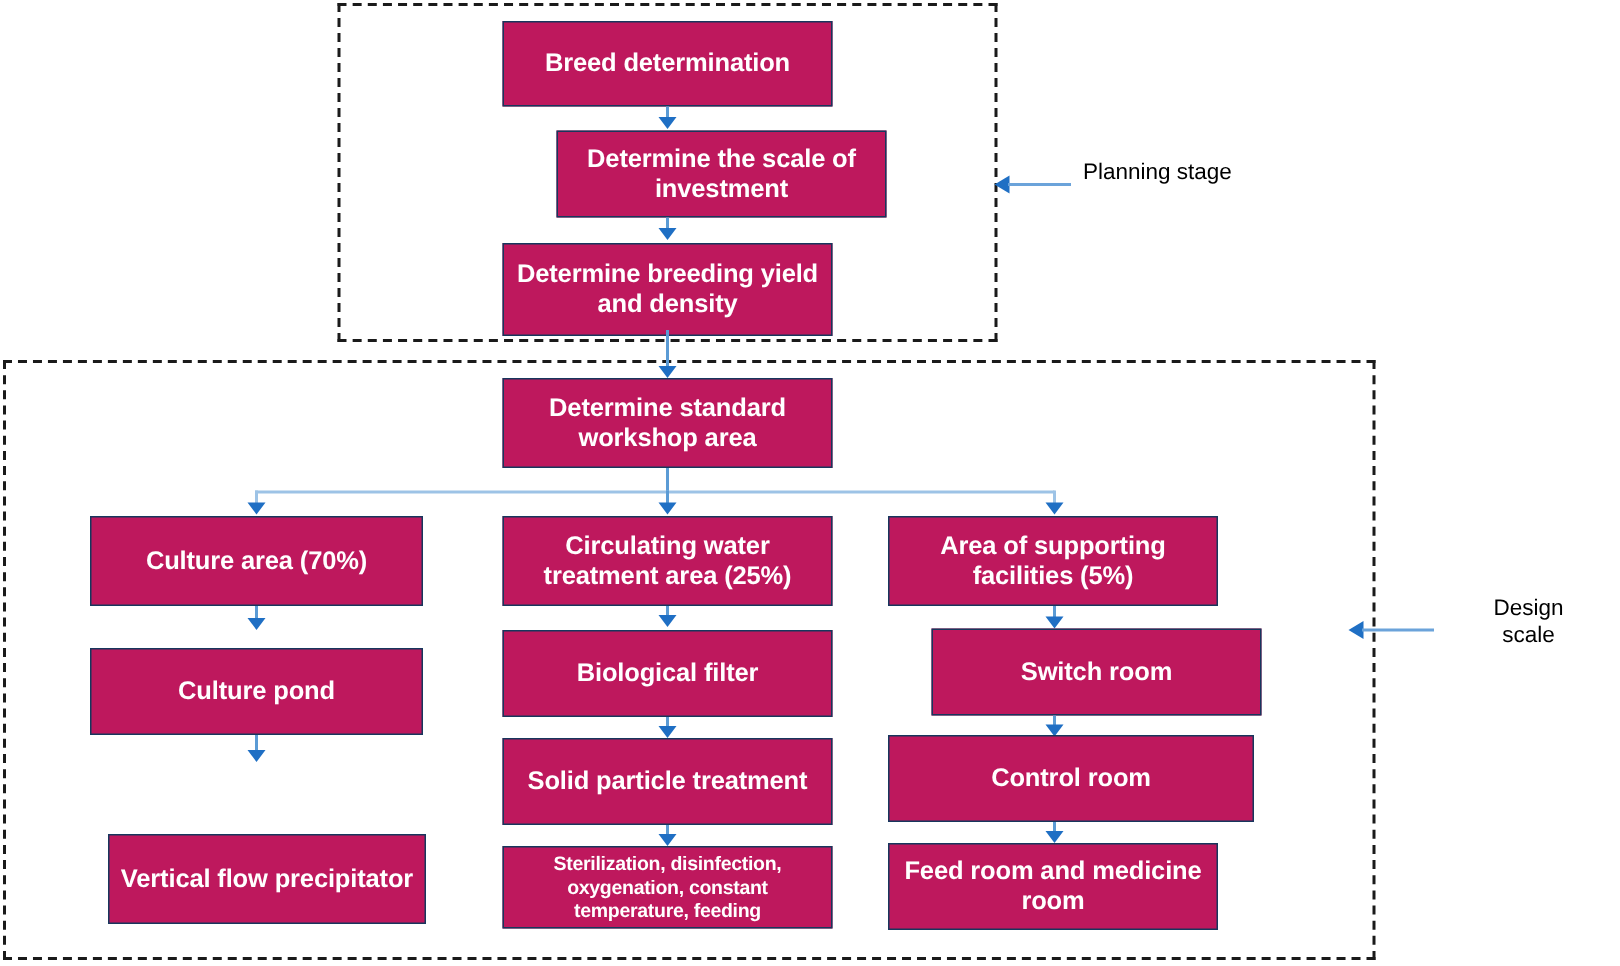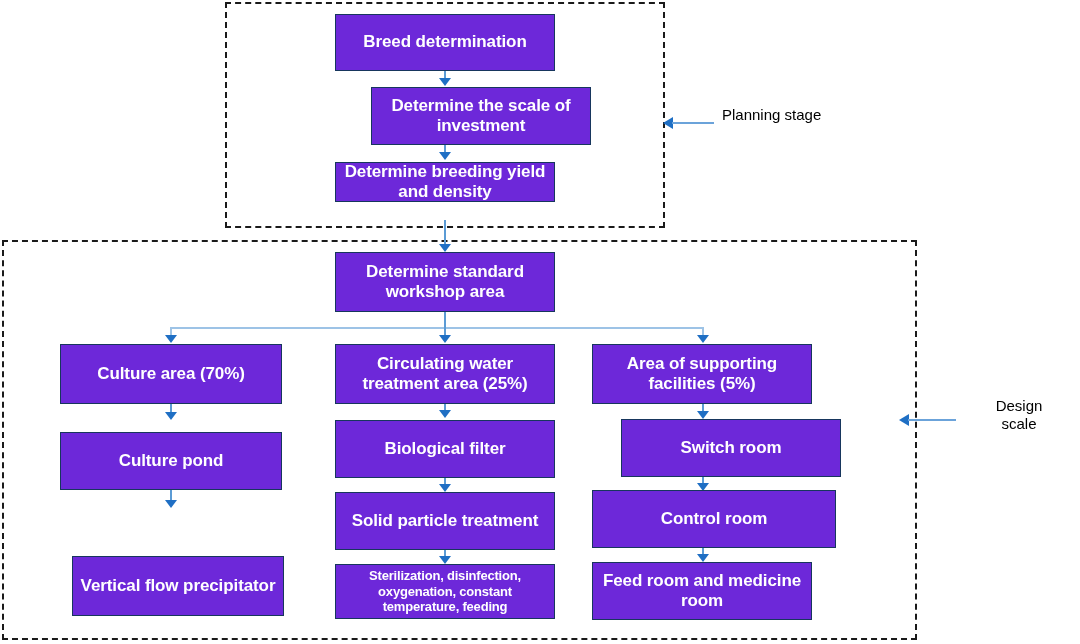--- a/index.html
+++ b/index.html
@@ -22,21 +22,21 @@
     box-sizing: border-box;
     background: transparent;
   }
   #frame-planning { left: 225px; top: 2px;   width: 440px; height: 226px; }
   #frame-design   { left: 2px;   top: 240px; width: 915px; height: 400px; }
 
   
   .node {
     position: absolute;
     box-sizing: border-box;
-    background: #6d28d9;
+    background: #be185d;
     border: 1.5px solid #17365d;
     color: #ffffff;
     display: flex;
     align-items: center;
     justify-content: center;
     text-align: center;
     font-weight: bold;
     font-size: 17px;
     line-height: 1.18;
     letter-spacing: -0.1px;
@@ -97,21 +97,21 @@
 
 <div id="canvas">
 
   <div class="group-frame" id="frame-planning"></div>
   <div class="group-frame" id="frame-design"></div>
 
   <div class="node" style="left:335px; top:14px; width:220px; height:57px;">Breed determination</div>
 
   <div class="node" style="left:335px; top:87px; width:220px; height:58px;margin-left:36px;">Determine the scale of investment</div>
 
-  <div class="node" style="left:335px; top:162px; width:220px; height:40px;">Determine breeding yield and density</div>
+  <div class="node" style="left:335px; top:162px; width:220px; height:62px;">Determine breeding yield and density</div>
 
   <div class="conn-v" style="left:444px; top:71px; height:9px;"></div>
   <div class="arrowhead" style="left:439px; top:78px;"></div>
 
   <div class="conn-v" style="left:444px; top:145px; height:9px;"></div>
   <div class="arrowhead" style="left:439px; top:152px;"></div>
 
   <div class="conn-v" style="left:444px; top:220px; height:26px;"></div>
   <div class="arrowhead" style="left:439px; top:244px;"></div>
 

